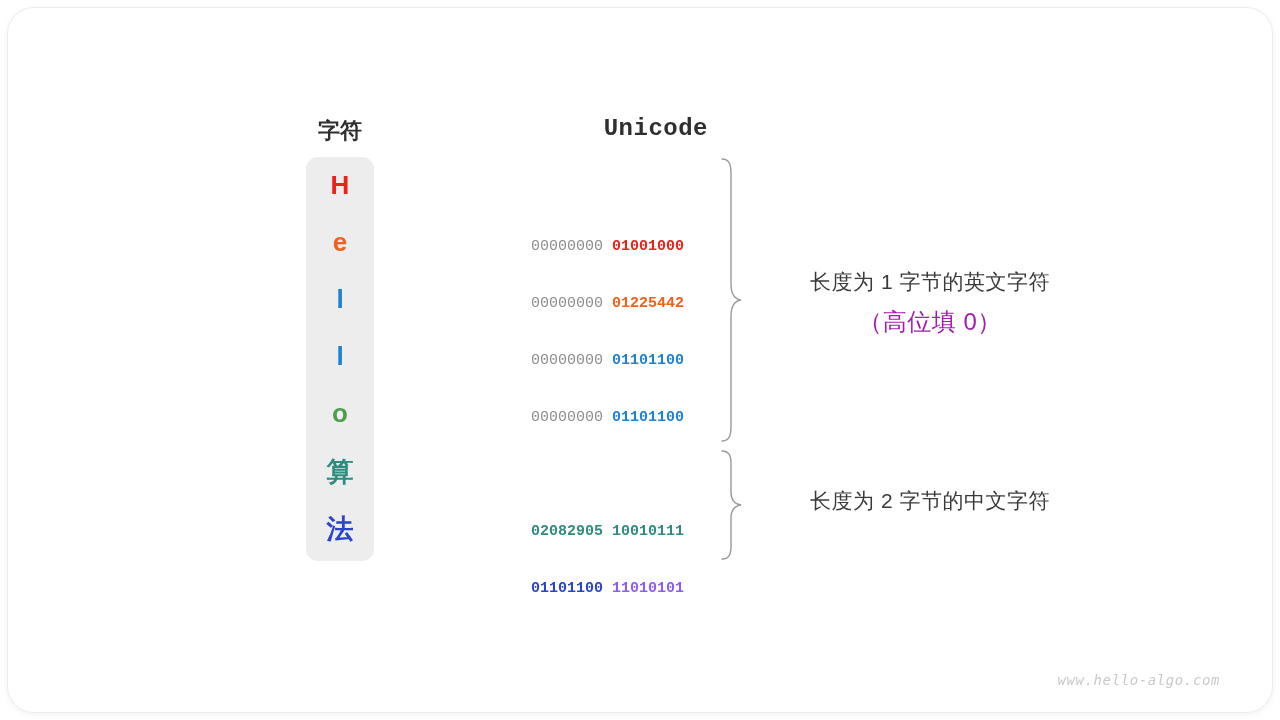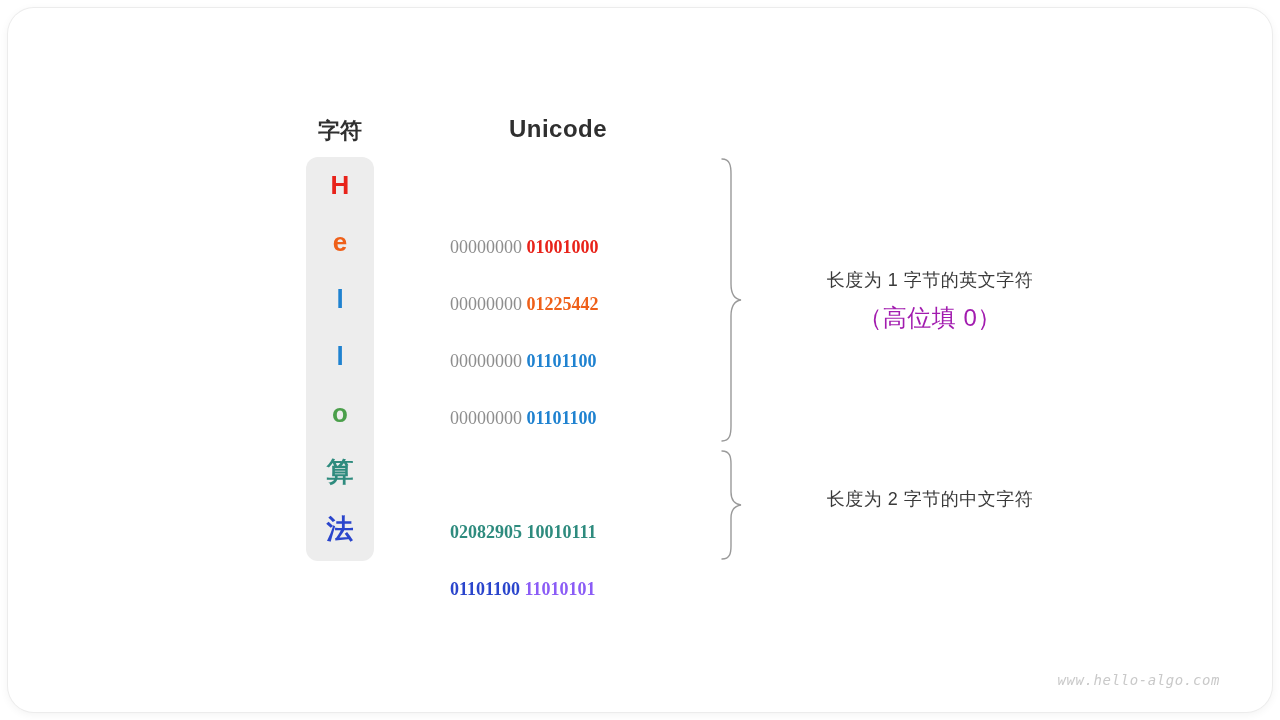--- a/index.html
+++ b/index.html
@@ -42,25 +42,25 @@
     white-space: nowrap;
   }
   #header-char {
     left: 305px;
     top: 116px;
     width: 70px;
     text-align: center;
     font-size: 22px;
   }
   #header-unicode {
-    left: 432px;
+    left: 456px;
     top: 115px;
     width: 252px;
-    text-align: center;
-    font-family: Liberation Sans, sans-serif;
+    text-align: right;
+    font-family: Liberation Mono, monospace;
     font-size: 24px;
     letter-spacing: 0.5px;
   }
 
   
   #char-column {
     position: absolute;
     left: 306px;
     top: 157px;
     width: 68px;
@@ -80,41 +80,42 @@
   }
   .char-cell.cjk { font-size: 27px; }
 
   
   .bin-row {
     position: absolute;
     left: 432px;
     width: 252px;
     height: 56px;
     line-height: 56px;
-    font-family: Liberation Serif, serif;
-    font-size: 18px;
+    font-family: Liberation Mono, monospace;
+    font-size: 15px;
     white-space: pre;
     letter-spacing: 0px;
+    text-align: right;
   }
   .bin-hi { color: #8d8d8d; font-weight: bold; }
   .bin-hi.dim { color: #8d8d8d; font-weight: normal; }
   .bin-lo { font-weight: bold; }
 
   
   .brace-wrap { position: absolute; }
   .brace-wrap svg { display: block; }
 
   
   .side-label {
     position: absolute;
     text-align: center;
     white-space: nowrap;
   }
   .side-label .line1 {
-    font-size: 18px;
+    font-size: 21px;
     color: #3a3a3a;
     letter-spacing: 0.5px;
   }
   .side-label .line2 {
     font-size: 24px;
     color: #a21caf;
     letter-spacing: 0.5px;
     margin-top: 10px;
   }
   #label-one {

